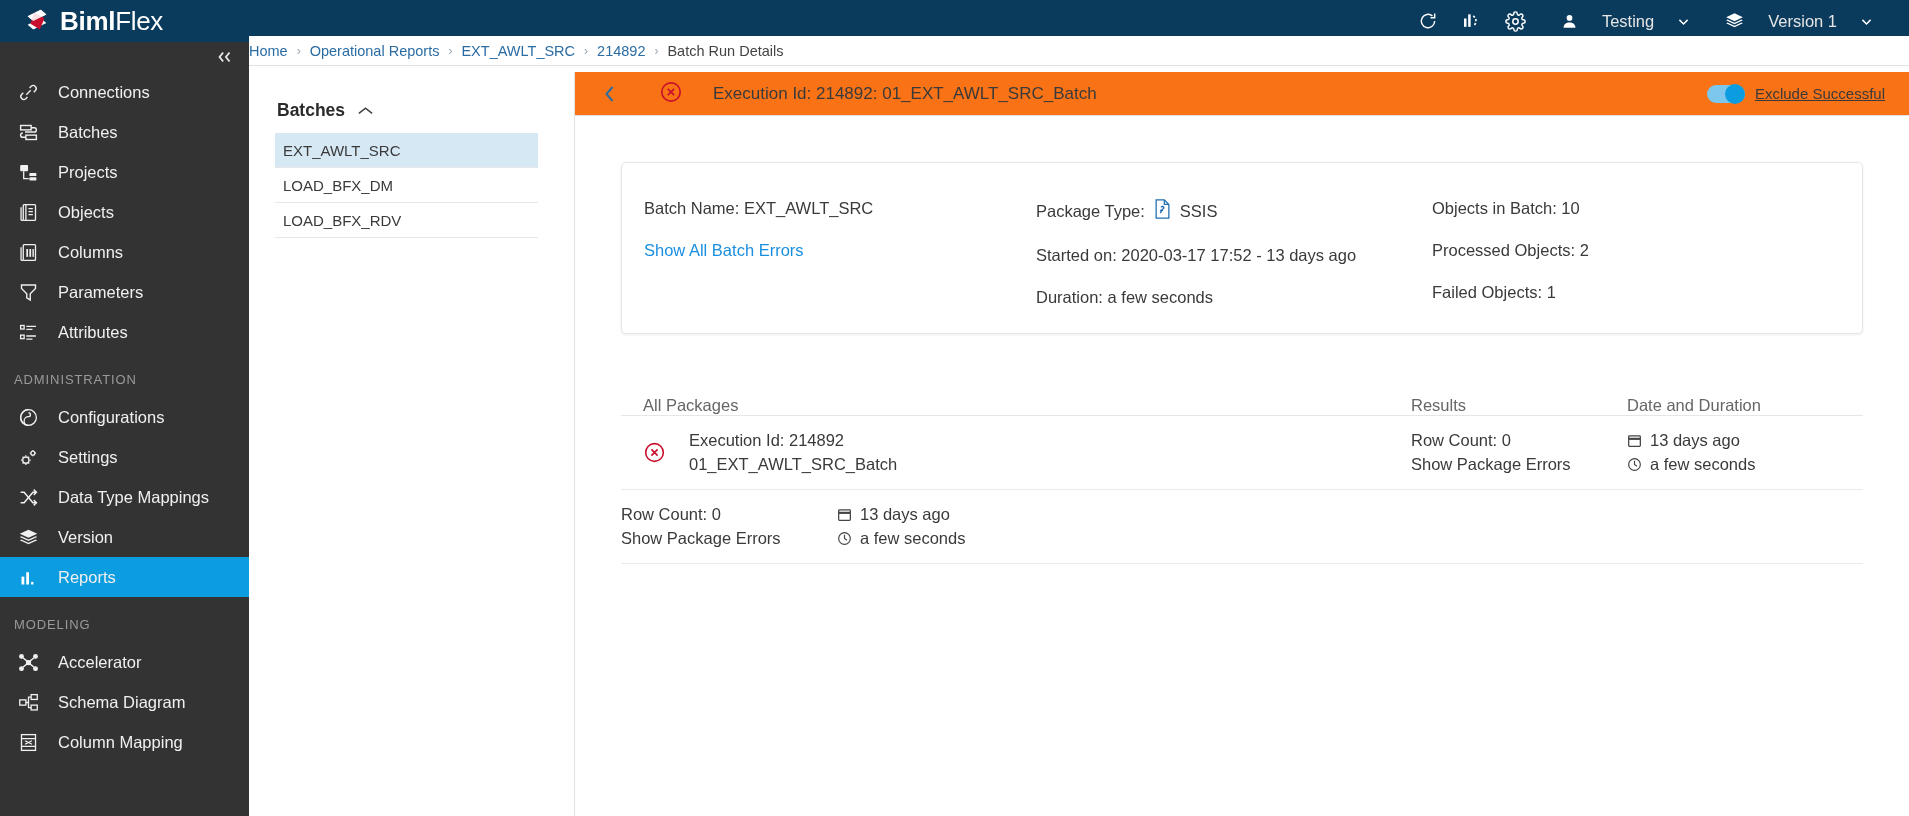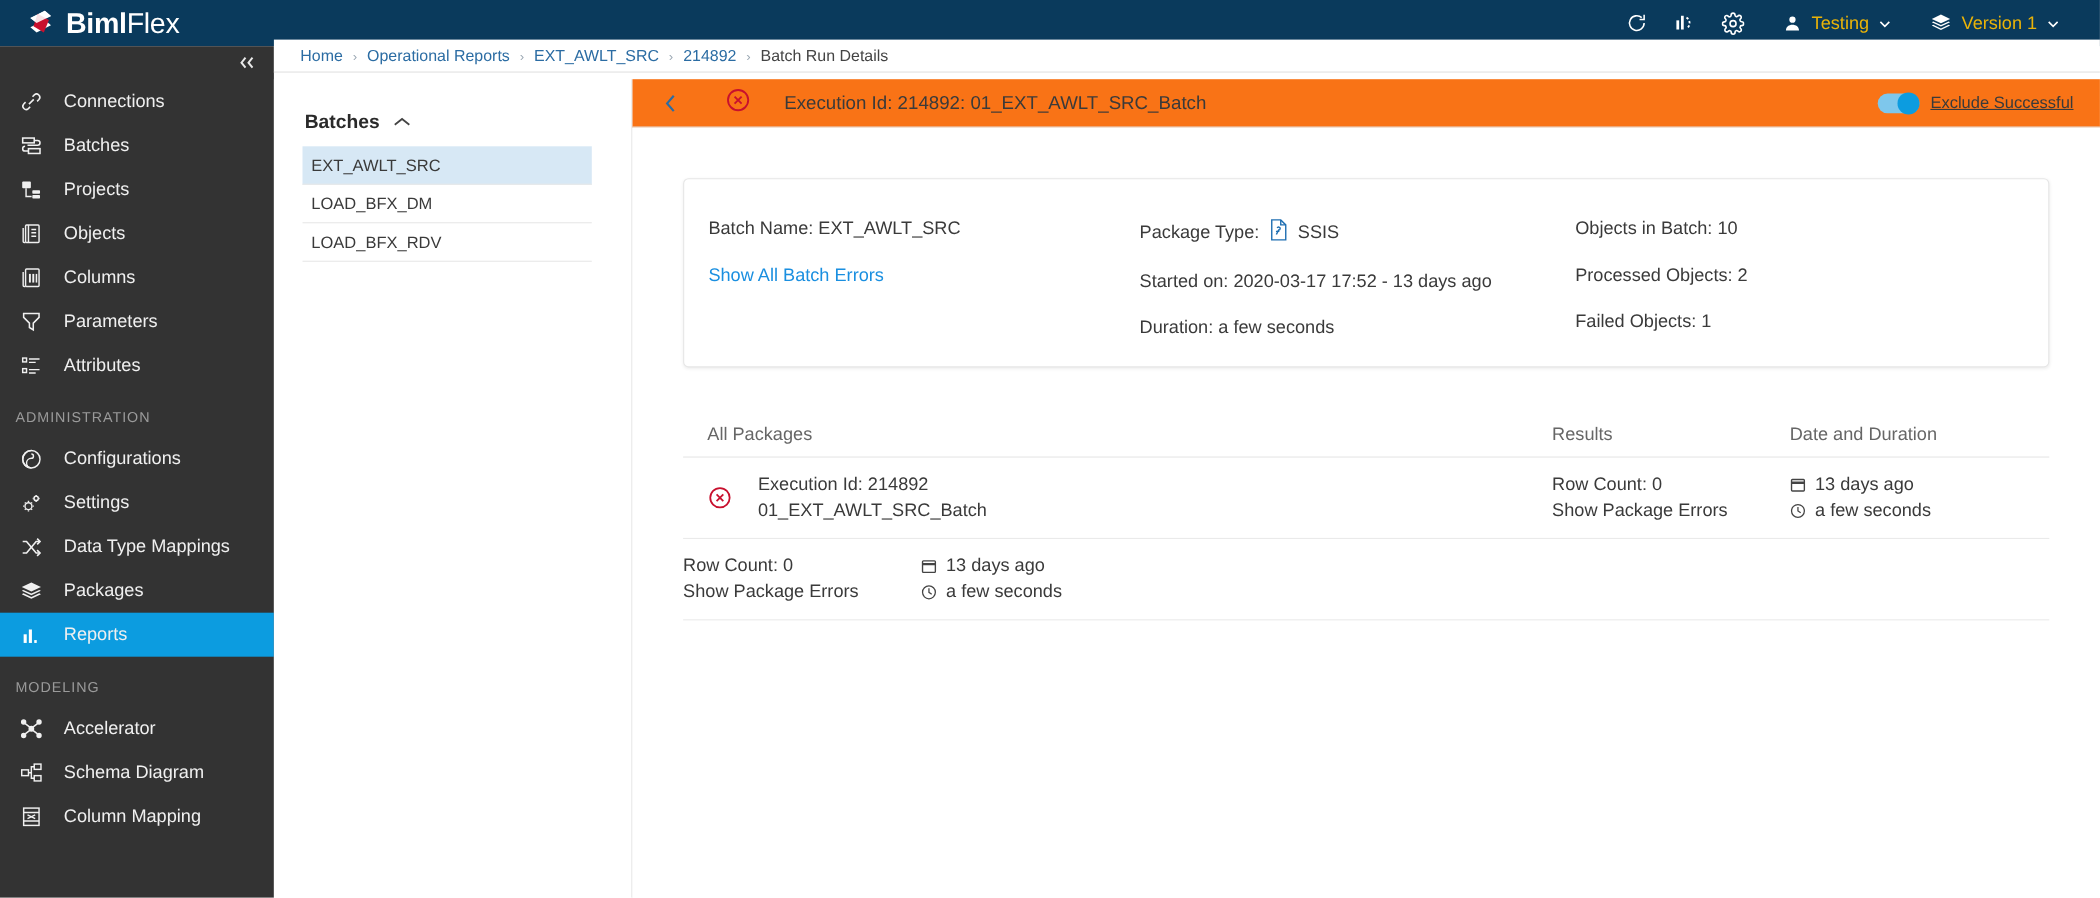--- a/index.html
+++ b/index.html
@@ -24,22 +24,22 @@
 
   .topbar-right {
     margin-left: auto; display: flex; align-items: center;
     padding-right: 24px; height: 100%;
   }
   .tb-icon {
     width: 44px; height: 42px; display: flex; align-items: center;
     justify-content: center; cursor: pointer;
   }
   .tb-menu {
-    display: flex; align-items: center; gap: 8px;
-    color: #eab308; font-size: 16.5px; padding: 0 12px 0 22px; cursor: pointer;
+    display: flex; align-items: center; gap: 23px;
+    color: #e5e5e5; font-size: 16.5px; padding: 0 12px 0 22px; cursor: pointer;
   }
   .chev { display: inline-block; width: 13px; height: 13px; }
 
   
   .sidebar {
     position: absolute; left: 0; top: 42px; width: 249px; height: 774px;
     background: #333333; overflow: hidden;
   }
   .collapse-row {
     height: 30px; display: flex; align-items: center; justify-content: flex-end;
@@ -56,21 +56,21 @@
   }
   .nav-section {
     color: #9a9a9a; font-size: 13px; letter-spacing: 0.9px;
     padding: 20px 0 10px 14px;
   }
 
   
   .breadcrumb {
     position: absolute; left: 249px; top: 36px; width: 1660px; height: 30px;
     background: #fff; border-bottom: 1px solid #e2e2e2;
-    display: flex; align-items: center; padding-left: 24px;
+    display: flex; align-items: center; 
     font-size: 14.5px;
   }
   .bc-link { color: #2b6ca3; cursor: pointer; }
   .bc-sep { color: #9aa7b2; margin: 0 9px; font-size: 12px; }
   .bc-cur { color: #444; }
 
   
   .subheader {
     position: absolute; left: 575px; top: 72px; width: 1334px; height: 44px;
     background: #f97316; border-bottom: 1px solid #e2e2e2;
@@ -130,21 +130,20 @@
   .c2 { width: 396px; }
   .c3 { width: 340px; }
   .link { color: #1a8fe0; cursor: pointer; }
   .pkg-ico { margin: 0 9px; flex: none; }
 
   
   .table { margin: 36px 46px 0 46px; }
   .thead {
     display: flex; align-items: flex-end; height: 46px;
     border-bottom: 1px solid #e6e6e6; color: #666; font-size: 16.5px;
-    padding-bottom: 10px;
   }
   .col-pkg { width: 790px; padding-left: 22px; }
   .col-res { width: 200px; }
   .col-date { width: 230px; margin-left: 16px; }
   .trow {
     display: flex; align-items: center; min-height: 74px;
     border-bottom: 1px solid #eaeaea;
   }
   .trow .col-pkg { display: flex; align-items: center; padding-left: 22px; }
   .row-ico { width: 46px; flex: none; display: flex; align-items: center; }
@@ -337,21 +336,21 @@
   </div>
 
   <div class="nav-item">
     <span class="nav-ico">
       <svg width="21" height="21" viewBox="0 0 24 24" fill="#f0f0f0">
           <path d="M12 3 22 7.6 12 12.2 2 7.6z"></path>
           <path d="M12 14.4 3.8 10.6 2 11.5l10 4.6 10-4.6-1.8-.9z"></path>
           <path d="M12 18 3.8 14.2 2 15.1l10 4.6 10-4.6-1.8-.9z"></path>
         </svg>
     </span>
-    <span>Packages</span>
+    <span>Version</span>
   </div>
 
   <div class="nav-item active">
     <span class="nav-ico">
       <svg width="21" height="21" viewBox="0 0 24 24" fill="#ffffff">
           <rect x="4" y="11" width="3.2" height="9"></rect>
           <rect x="9.4" y="6" width="3.2" height="14"></rect>
           <rect x="15" y="17" width="2.6" height="3"></rect>
         </svg>
     </span>

